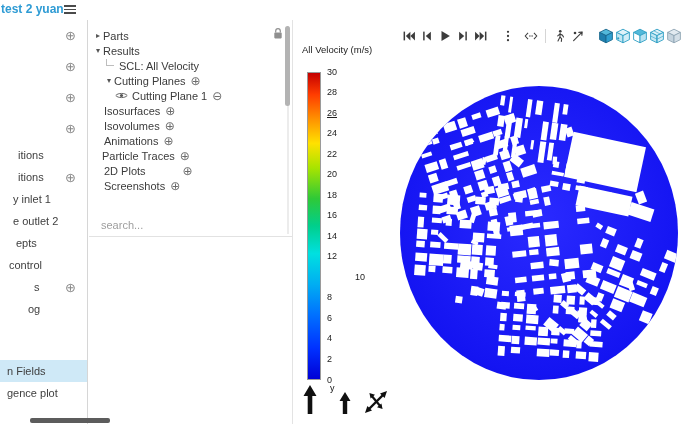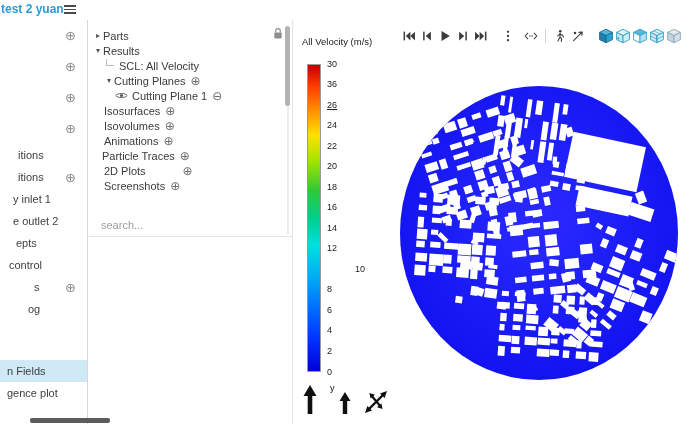--- a/index.html
+++ b/index.html
@@ -49,21 +49,21 @@
   #viewport{position:absolute;left:294px;top:20px;width:396px;height:404px;background:#fff}
   #vtoolbar{position:absolute;left:106px;top:6px;height:20px;display:flex;align-items:center}
   .tool-btn{width:18px;height:18px;display:inline-flex;align-items:center;justify-content:center}
   .tool-btn svg{width:14px;height:14px;display:block}
   .cube-btn{width:17px}
   .cube-btn svg{width:16px;height:16px}
   .tb-sep{width:1px;height:14px;background:#d5d5d5;margin:0 5px}
   .tb-gap{display:inline-block;height:1px}
 
   
-  #legend{position:absolute;left:8px;top:16px;width:70px;height:340px}
+  #legend{position:absolute;left:8px;top:24px;width:70px;height:340px}
   #legend-title{font-size:9.5px;color:#222;white-space:nowrap}
   #legend-bar{position:absolute;left:5px;top:28px;width:14px;height:308px;border:1px solid #9a9a9a}
   #legend-ticks{position:absolute;left:25px;top:0;width:30px}
   .tick{position:absolute;left:0;font-size:9px;color:#222;height:9px;line-height:9px}
 
   
   #city{position:absolute;left:104px;top:64px;width:282px;height:298px;cursor:grab}
 
   
   #axis{position:absolute;left:6px;top:362px;width:100px;height:38px}
@@ -308,21 +308,21 @@
             <polygon points="8,7.6 14.4,4.4 14.4,11.6 8,14.8" fill="#d4dfe7" stroke="#90a6b4" stroke-width=".9" stroke-linejoin="round"></polygon>
           </svg>
         </span>
       </div>
 
     <div id="legend" data-interactable="false">
       <div id="legend-title" data-interactable="false">All Velocity (m/s)</div>
       <div id="legend-bar" data-interactable="false" style="background: linear-gradient(rgb(196, 0, 0) 0%, rgb(255, 60, 0) 7%, rgb(255, 145, 0) 15%, rgb(255, 225, 0) 23%, rgb(168, 228, 0) 31%, rgb(47, 201, 55) 41%, rgb(0, 207, 140) 50%, rgb(0, 224, 224) 59%, rgb(0, 174, 242) 69%, rgb(0, 113, 255) 79%, rgb(0, 49, 255) 90%, rgb(0, 0, 214) 100%);"></div>
       <div id="legend-ticks" data-interactable="false">
           <div class="tick" data-interactable="false" style="top: 23.5px;">30</div>
-          <div class="tick" data-interactable="false" style="top: 44.0333px;">36</div>
+          <div class="tick" data-interactable="false" style="top: 44.0333px;">28</div>
           <div class="tick" data-interactable="false" style="top: 64.5667px; text-decoration: underline;">26</div>
           <div class="tick" data-interactable="false" style="top: 85.1px;">24</div>
           <div class="tick" data-interactable="false" style="top: 105.633px;">22</div>
           <div class="tick" data-interactable="false" style="top: 126.167px;">20</div>
           <div class="tick" data-interactable="false" style="top: 146.7px;">18</div>
           <div class="tick" data-interactable="false" style="top: 167.233px;">16</div>
           <div class="tick" data-interactable="false" style="top: 187.767px;">14</div>
           <div class="tick" data-interactable="false" style="top: 208.3px;">12</div>
           <div class="tick" data-interactable="false" style="top: 228.833px; margin-left: 28px;">10</div>
           <div class="tick" data-interactable="false" style="top: 249.367px;">8</div>

